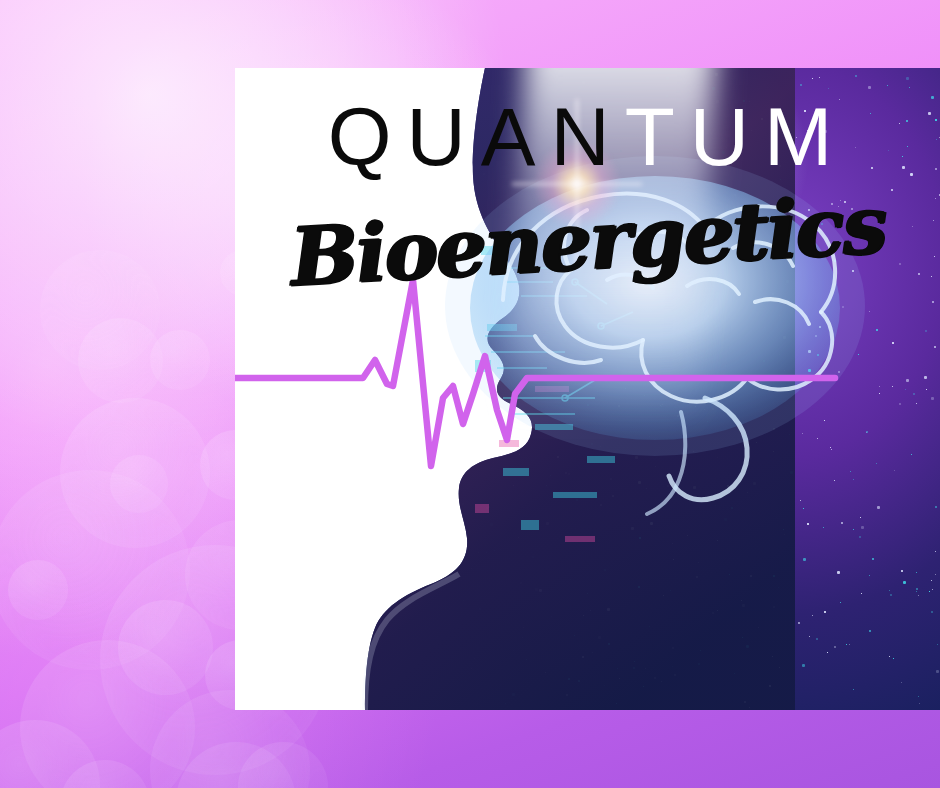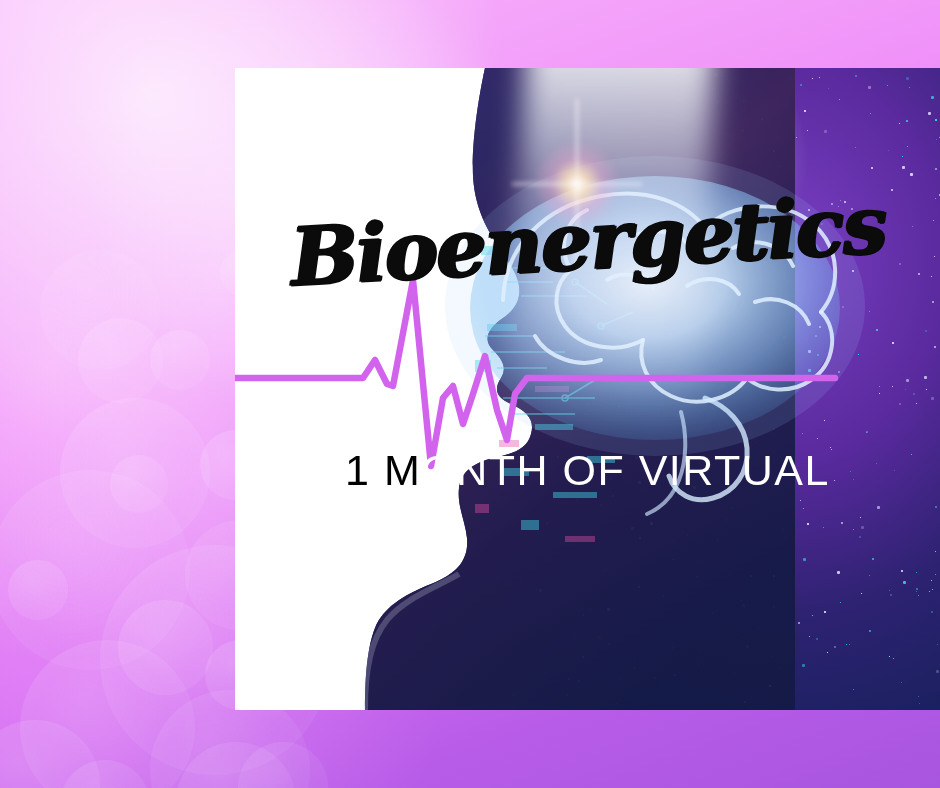--- a/index.html
+++ b/index.html
@@ -721,20 +721,20 @@
     </svg>
 
     <div class="beam"></div>
     <div class="flare"></div>
 
     <svg class="ekg" viewBox="0 0 705 642" preserveAspectRatio="none">
       <path d="M0,310 H128 L140,292 L152,316 L158,318 L178,212 L196,398 L208,330 L218,318
                L228,356 L238,326 L250,288 L262,342 L272,372 L280,326 L292,310 H600" fill="none" stroke="#d163ec" stroke-width="6.5" stroke-linejoin="round" stroke-linecap="round"></path>
     </svg>
 
+    <div class="tx" id="quantum"><span class="seg-dark">QUAN</span><span class="seg-light">TUM</span></div>
 
     <div class="tx" id="bioenergetics">Bioenergetics</div>
 
-    <div class="tx sub" id="sub1"><span class="seg-dark">1 M</span><span class="seg-light">ONTH OF VIRTUAL</span></div>
 
 
   </div>
 </div>
 
 </body></html>

